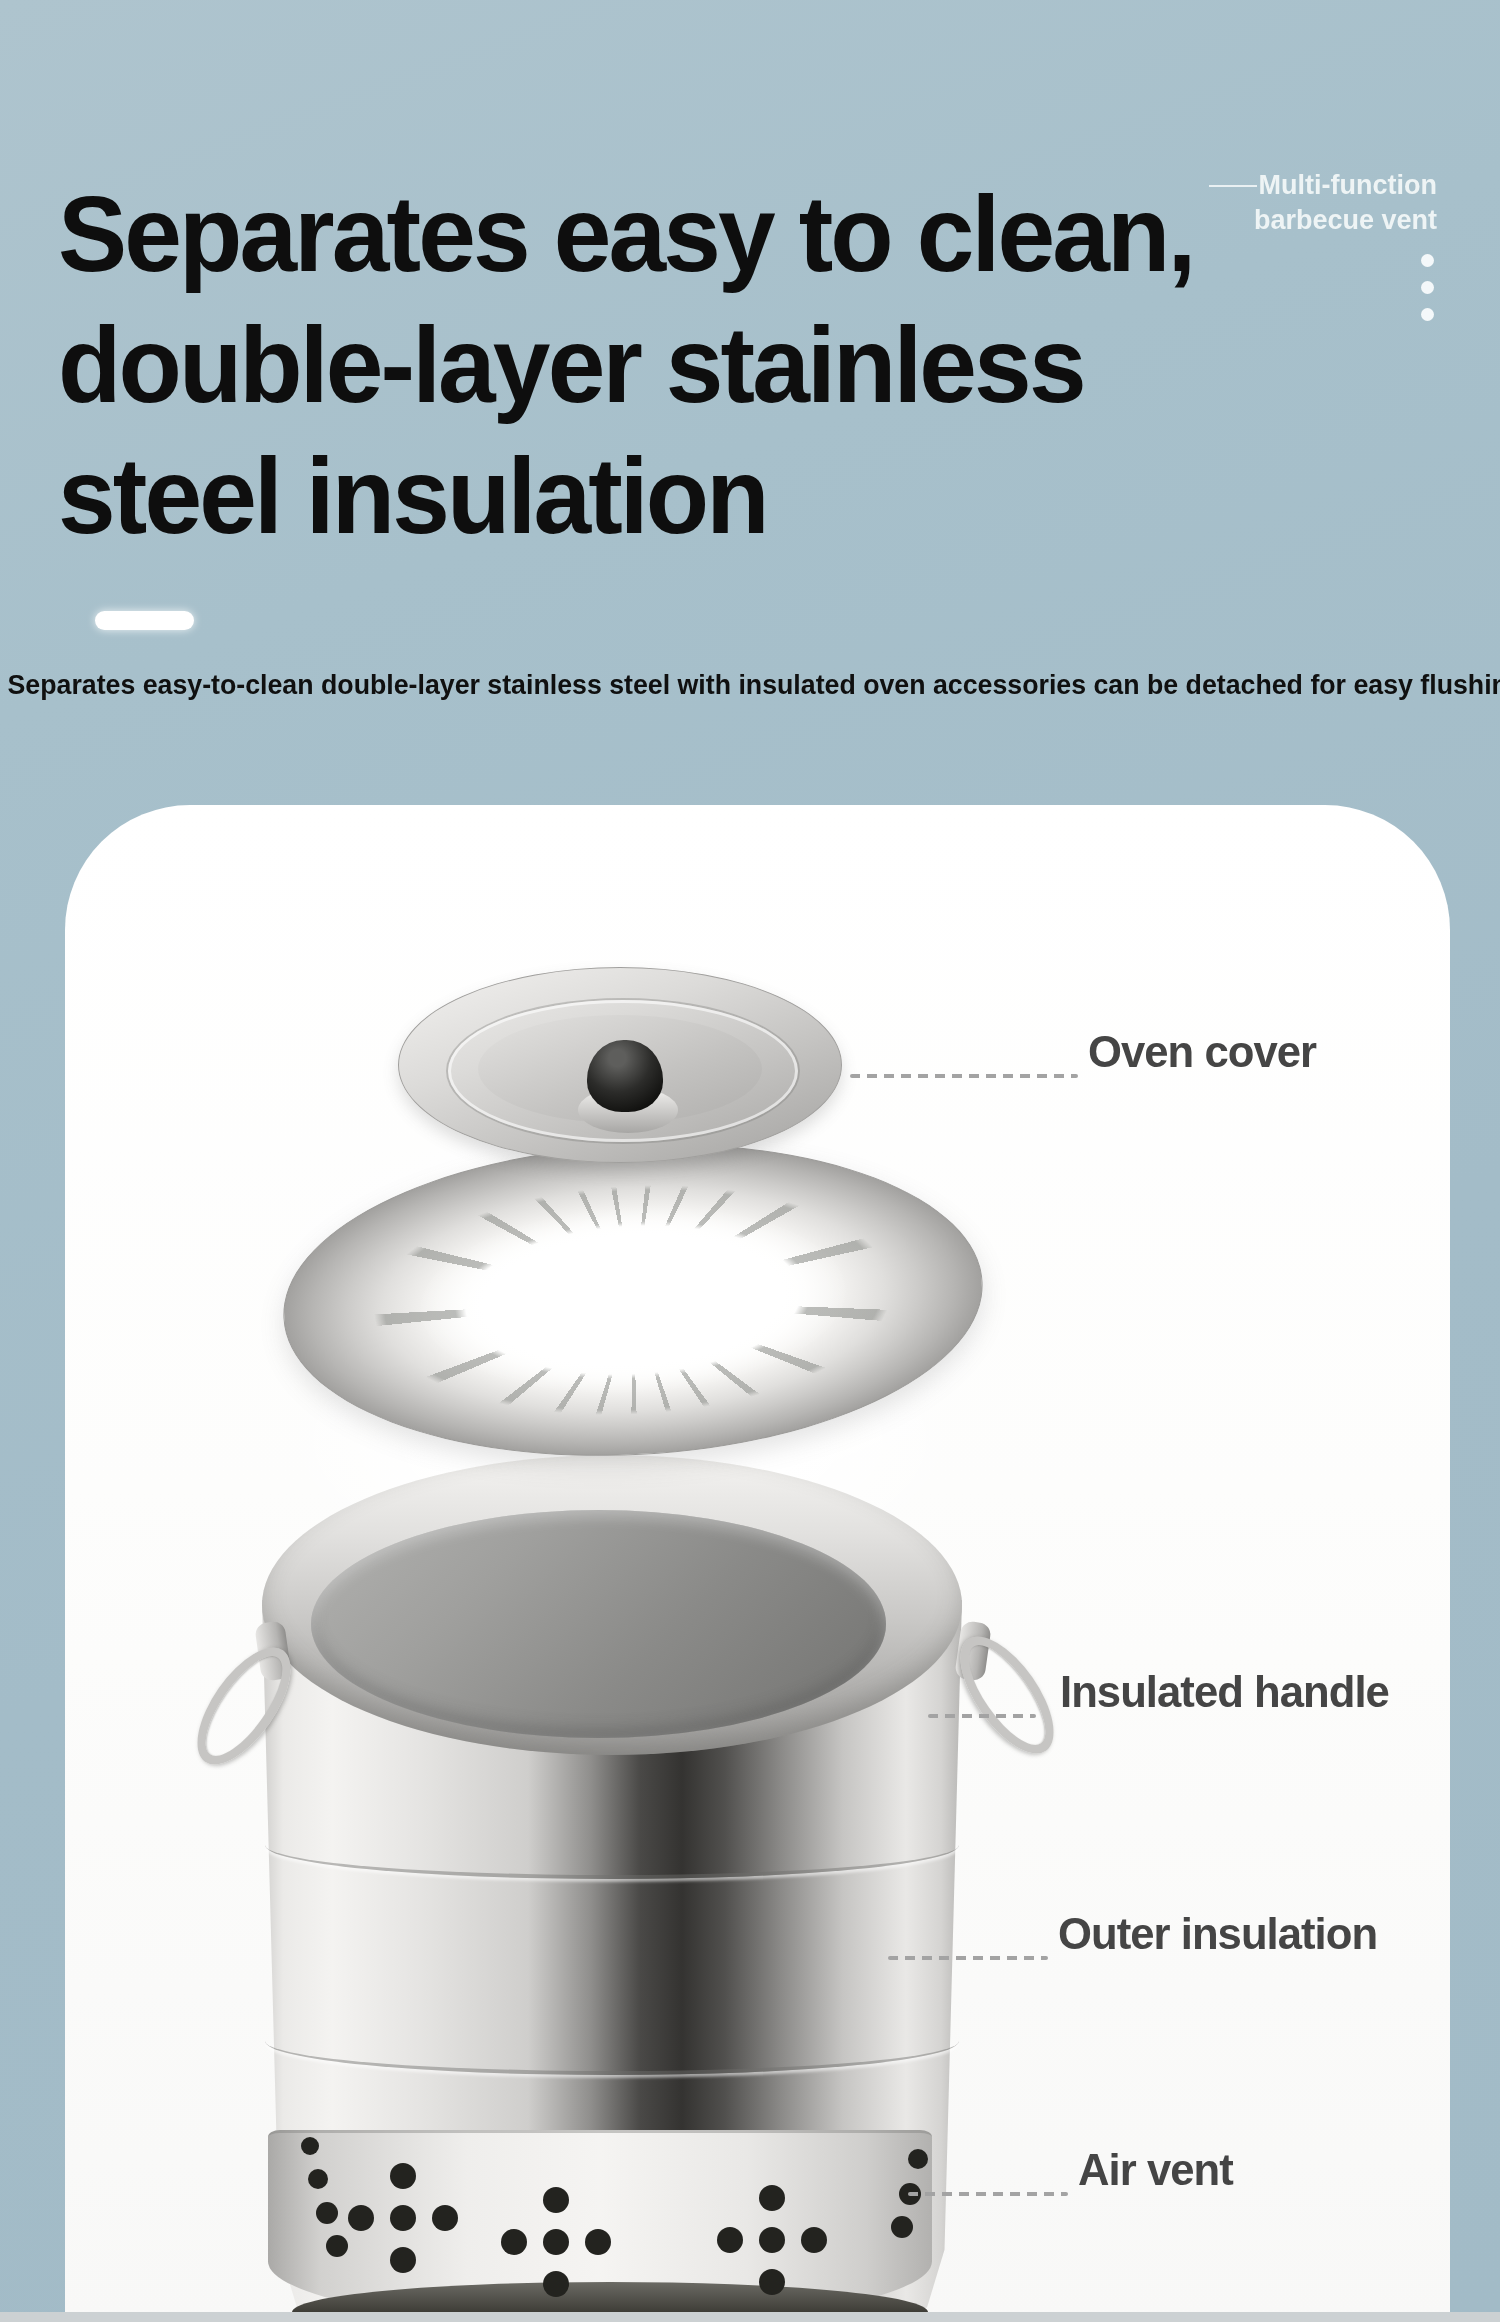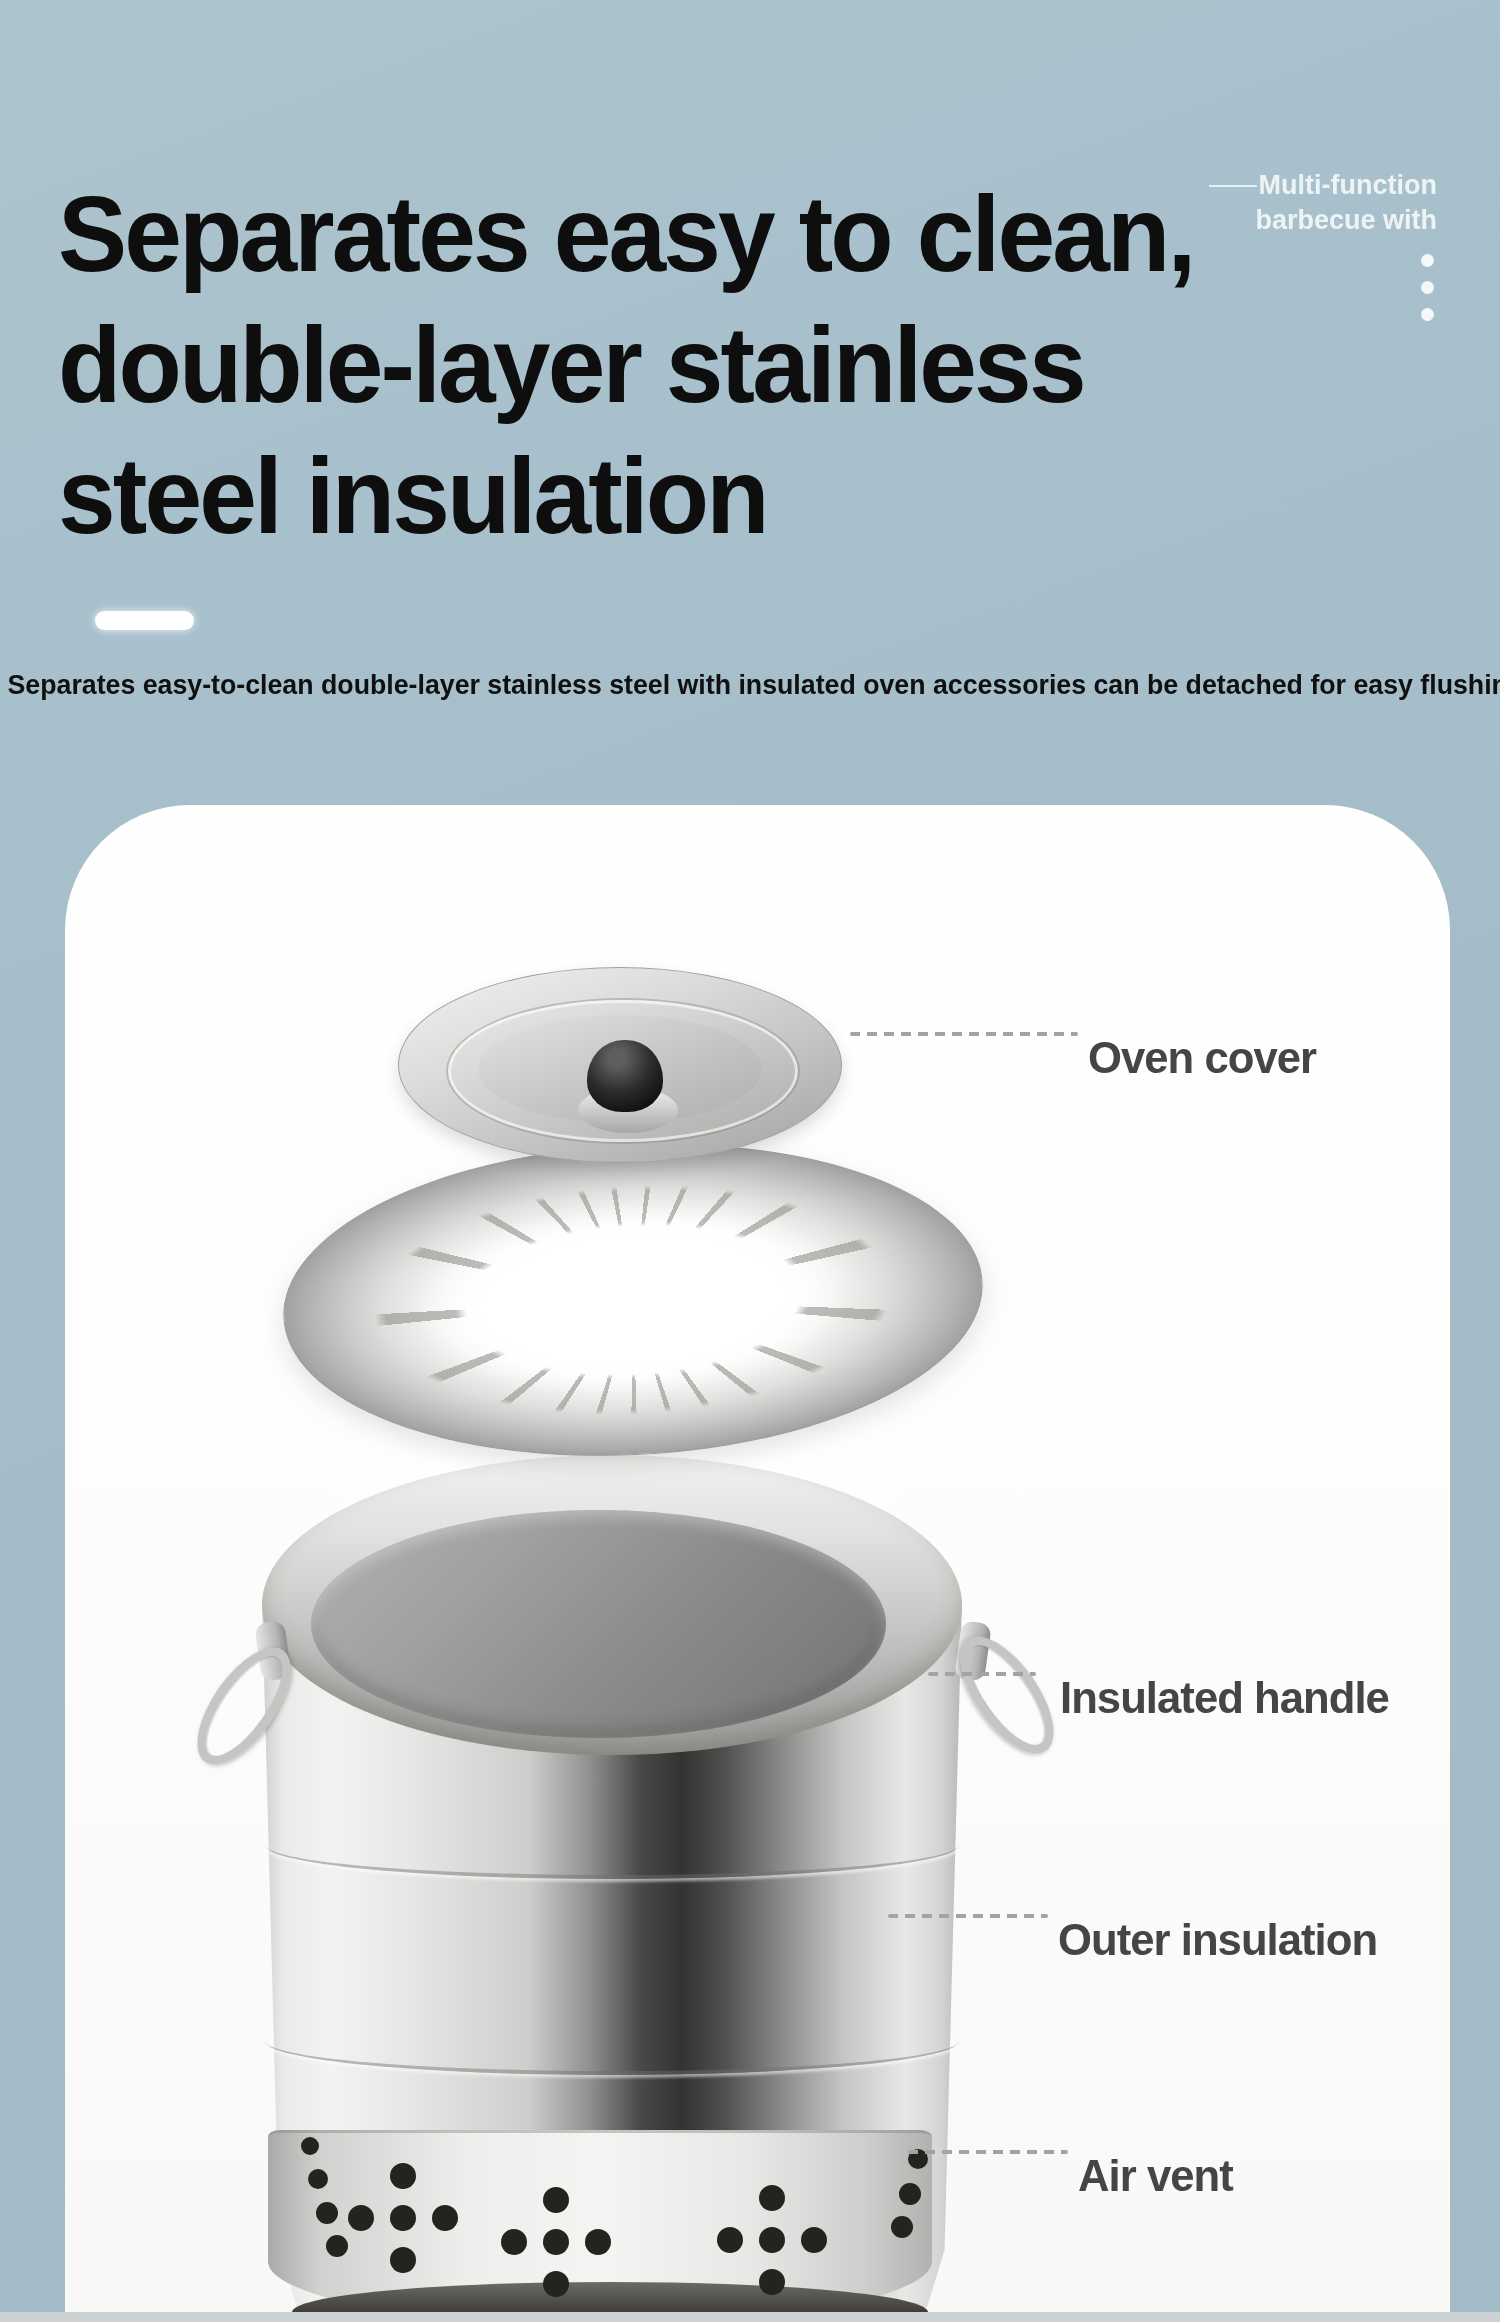--- a/index.html
+++ b/index.html
@@ -160,21 +160,21 @@
     position:absolute;left:202px;top:101px;width:56px;height:34px;border-radius:45%;
     background:linear-gradient(180deg,#e9e8e6,#bfbebc);
   }
   .knob{
     position:absolute;left:189px;top:73px;width:76px;height:72px;
     border-radius:48% 48% 46% 46% / 55% 55% 42% 42%;
     background:radial-gradient(circle at 40% 25%,#5e5e5c 0 12%,#2c2c2a 48%,#0f0f0d 82%);
   }
 
   
-  .callout{position:absolute;display:flex;align-items:flex-start;height:46px;z-index:20;}
+  .callout{position:absolute;display:flex;align-items:flex-end;height:46px;z-index:20;}
   .leader{
     height:4px;border-radius:2px;margin-right:10px;
     background:repeating-linear-gradient(90deg,#a3a3a3 0 10px,rgba(0,0,0,0) 10px 17px);
   }
   .co-label{
     font-size:45px;font-weight:bold;color:#454545;letter-spacing:-1px;
     white-space:nowrap;transform:scaleX(.97);transform-origin:left center;
   }
   .co-1{left:850px;top:1032px;} .co-1 .leader{width:228px;}
   .co-2{left:974px;top:1250px;} .co-2 .leader{width:76px;}
@@ -188,21 +188,21 @@
 <body>
 
 <div class="page">
 
   <div class="tagline">
     <div class="tagline-row">
       <span class="tagline-dash"></span>
       <span>Multi-function</span>
     </div>
     <div class="tagline-row">
-      <span>barbecue with</span>
+      <span>barbecue vent</span>
     </div>
   </div>
 
   <div class="dots">
     <div class="dot"></div>
     <div class="dot"></div>
     <div class="dot"></div>
   </div>
 
   <h1 class="title">

